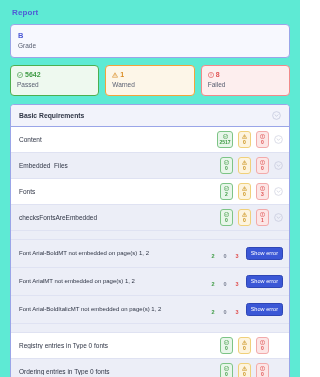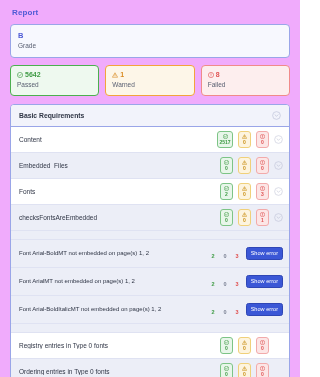--- a/index.html
+++ b/index.html
@@ -11,21 +11,21 @@
     background: #ffffff;
     font-family: "Liberation Sans", sans-serif;
     -webkit-font-smoothing: antialiased;
   }
 
   .page {
     width: 300px;
     height: 377px;
     box-sizing: border-box;
     padding: 6px 10px 0 10px;
-    background: #f0abfc;
+    background: #5eead4;
     position: relative;
     overflow: hidden;
   }
 
   
   .report-title {
     font-size: 8px;
     font-weight: bold;
     color: #4f5bd5;
     letter-spacing: .1px;

